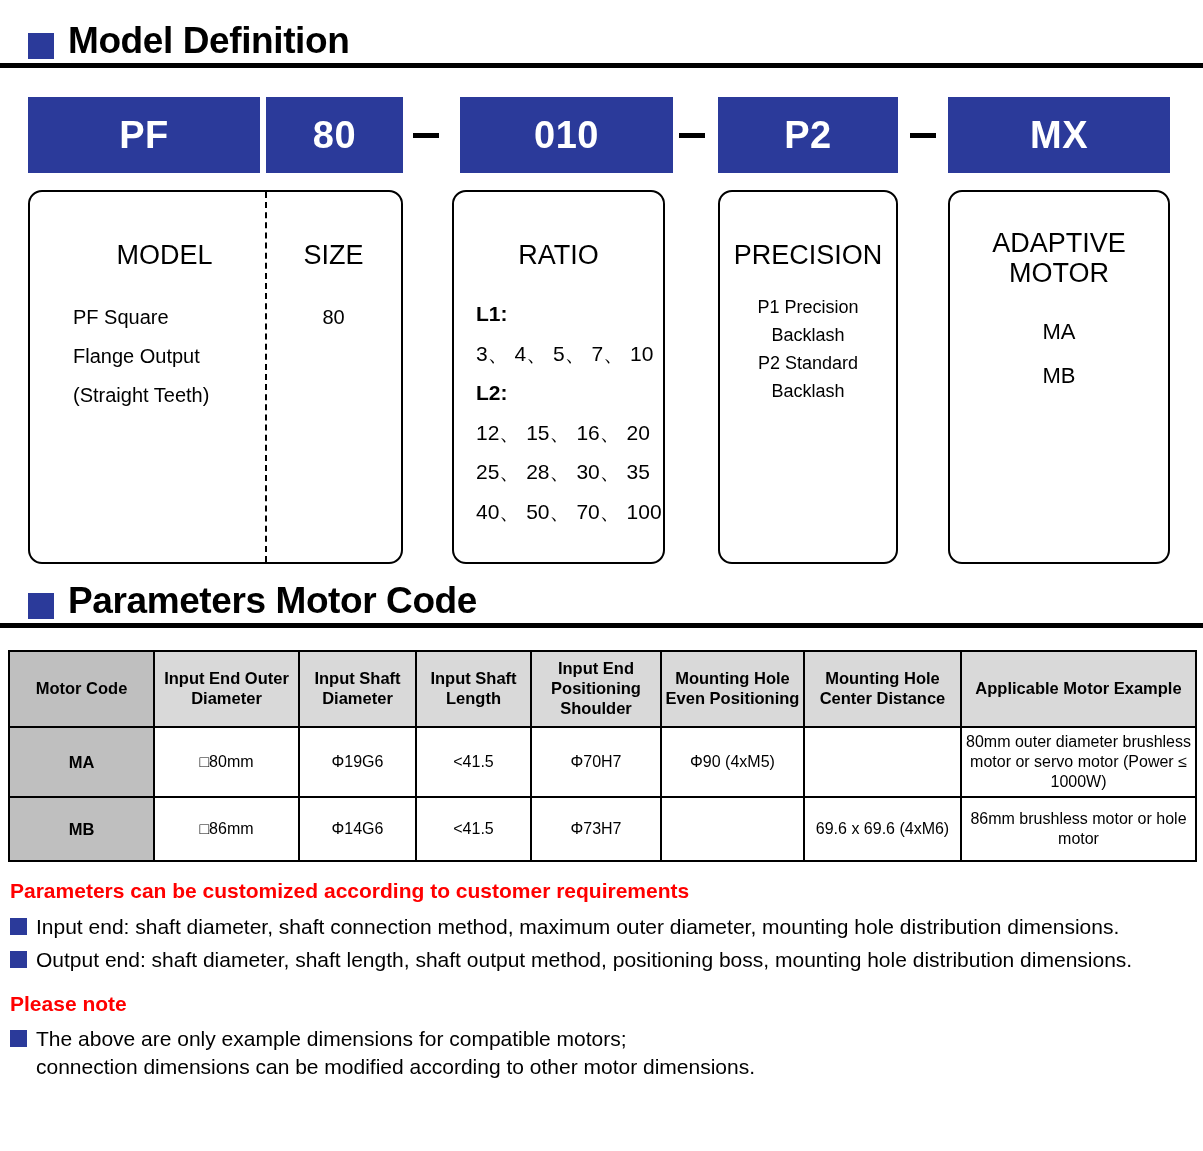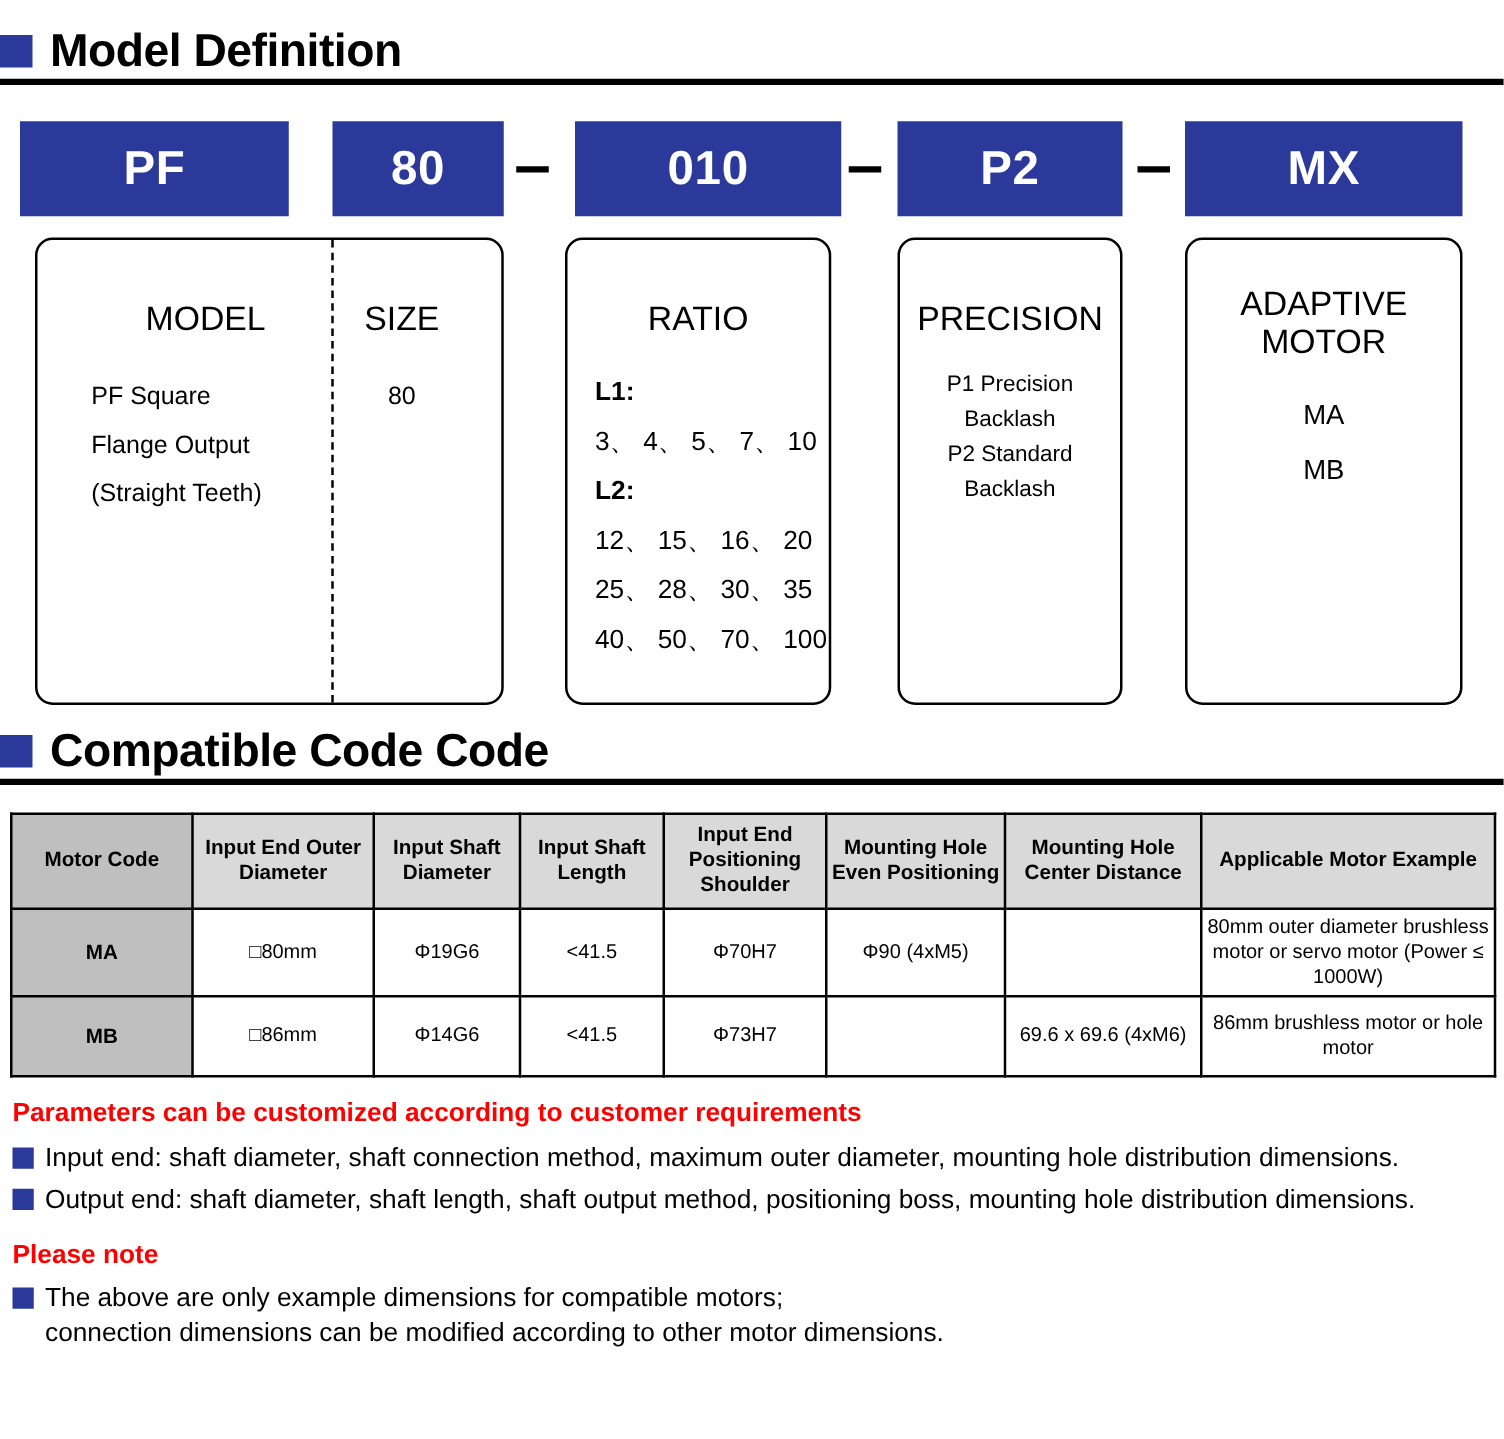--- a/index.html
+++ b/index.html
@@ -10,22 +10,23 @@
     background: #ffffff;
     font-family: "Liberation Sans", sans-serif;
     color: #000000;
     position: relative;
     overflow: hidden;
   }
 
   
   .section-head {
     display: flex;
-    align-items: center;
+    align-items: flex-end;
     gap: 14px;
+    padding-left: 28px;
   }
   .head-bullet {
     width: 26px;
     height: 26px;
     background: #2B3A9A;
     flex: 0 0 auto;
   }
   .head-title {
     font-size: 37px;
     font-weight: bold;
@@ -103,21 +104,21 @@
   
   .model-col {
     position: absolute;
     left: 0; top: 0;
     width: 235px;
     height: 100%;
     margin-left: 17px;
   }
   .size-col {
     position: absolute;
-    right: 12px; top: 0;
+    right: 0; top: 0;
     width: 135px;
     height: 100%;
   }
   .model-col .card-body {
     margin-top: 28px;
     padding-left: 26px;
     text-align: left;
   }
   .size-col .card-body {
     margin-top: 28px;
@@ -213,21 +214,21 @@
 </head>
 <body>
 
 <div class="section-head" style="margin-top:22px;">
   <span class="head-bullet"></span>
   <span class="head-title">Model Definition</span>
 </div>
 <div class="head-rule"></div>
 
 <div class="code-row">
-  <div class="code-box" style="left:16px; width:215px;">PF</div>
+  <div class="code-box" style="left:28px; width:232px;">PF</div>
   <div class="code-box" style="left:266px; width:137px;">80</div>
   <div class="dash" style="left:413px;"></div>
   <div class="code-box" style="left:460px; width:213px;">010</div>
   <div class="dash" style="left:679px;"></div>
   <div class="code-box" style="left:718px; width:180px;">P2</div>
   <div class="dash" style="left:910px;"></div>
   <div class="code-box" style="left:948px; width:222px;">MX</div>
 </div>
 
 <div class="cards">
@@ -276,21 +277,21 @@
     <div class="adaptive-body">
       <div>MA</div>
       <div>MB</div>
     </div>
   </div>
 
 </div>
 
 <div class="section-head" style="margin-top:18px;">
   <span class="head-bullet"></span>
-  <span class="head-title">Compatible Code Code</span>
+  <span class="head-title">Parameters Motor Code</span>
 </div>
 <div class="head-rule"></div>
 
 <div class="table-wrap">
   <table class="motor">
     <colgroup>
       <col style="width:145px">
         <col style="width:145px">
         <col style="width:117px">
       <col style="width:115px">

